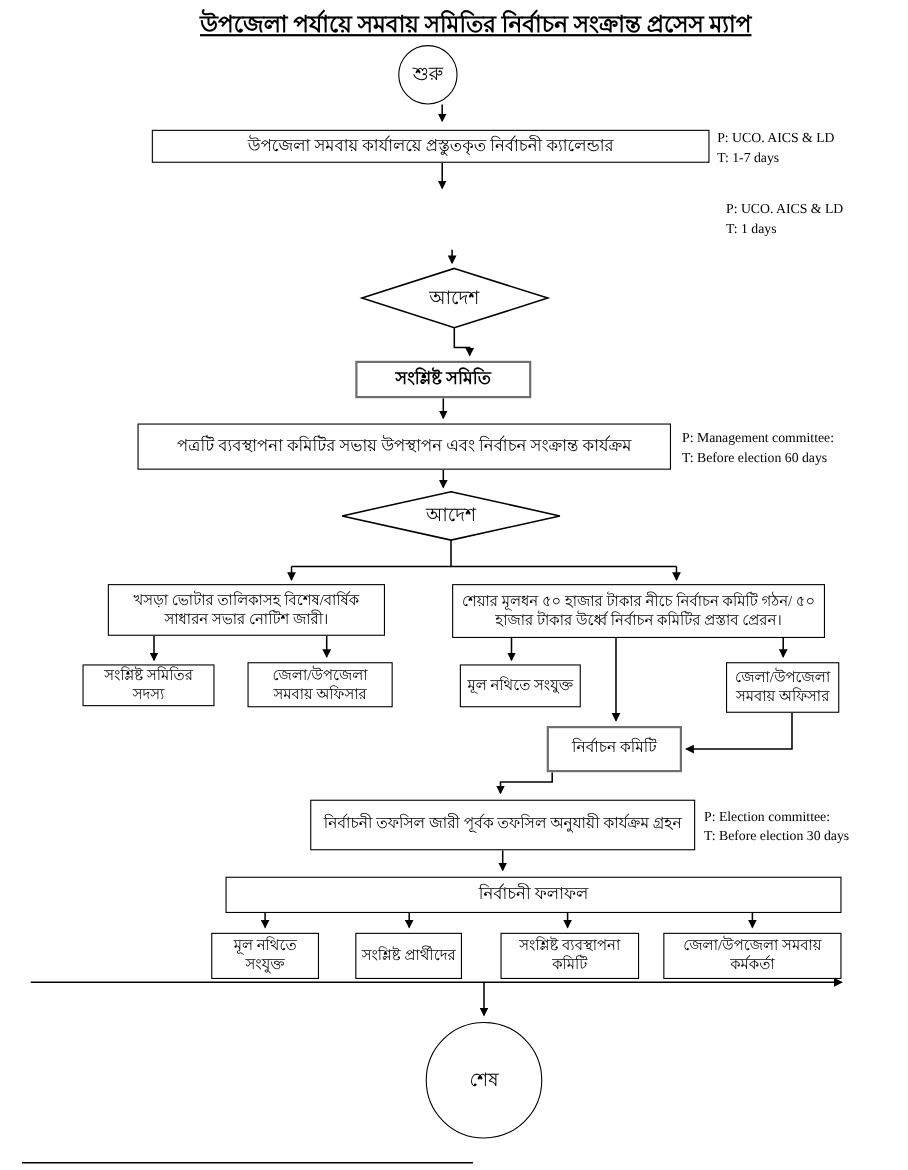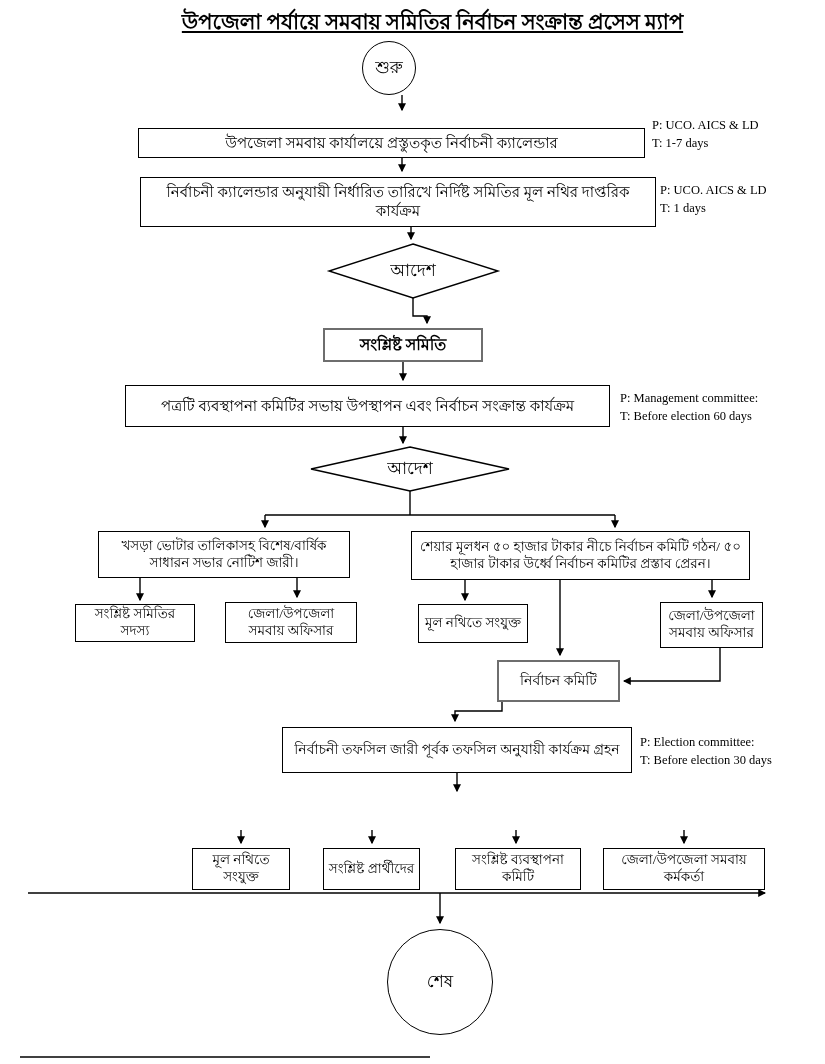--- a/index.html
+++ b/index.html
@@ -79,23 +79,22 @@
       <line x1="0" y1="1057" x2="410" y2="1057"></line>
     </g>
 
     <polygon fill="#ffffff" stroke="#000" stroke-width="1.4" points="393,244 478,271 393,298 309,271"></polygon>
     <polygon fill="#ffffff" stroke="#000" stroke-width="1.4" points="390,447 489,469 390,491 291,469"></polygon>
   </svg>
 
   <div class="circle" style="left:342px;top:41px;width:54px;height:54px;">শুরু</div>
   <div class="circle" style="left:367px;top:929px;width:106px;height:106px;">শেষ</div>
 
-  <div class="node" style="left:118px;top:128px;width:507px;height:30px;font-family:Liberation Serif, serif;">উপজেলা সমবায় কার্যালয়ে প্রস্তুতকৃত নির্বাচনী ক্যালেন্ডার</div>
+  <div class="node" style="left:118px;top:118px;width:507px;height:30px;font-family:Liberation Serif, serif;">উপজেলা সমবায় কার্যালয়ে প্রস্তুতকৃত নির্বাচনী ক্যালেন্ডার</div>
 
-  <div class="node" style="left:120px;top:177px;width:516px;height:50px;">নির্বাচনী ক্যালেন্ডার অনুযায়ী নির্ধারিত তারিখে নির্দিষ্ট সমিতির মূল নথির দাপ্তরিক কার্যক্রম</div>
 
   <div class="dlabel" style="left:309px;top:244px;width:168px;height:54px;">আদেশ</div>
 
   <div class="node graybox" style="left:303px;top:328px;width:160px;height:34px;font-size:16px;">সংশ্লিষ্ট সমিতি</div>
 
   <div class="node" style="left:105px;top:385px;width:485px;height:42px;">পত্রটি ব্যবস্থাপনা কমিটির সভায় উপস্থাপন এবং নির্বাচন সংক্রান্ত কার্যক্রম</div>
 
   <div class="dlabel" style="left:291px;top:447px;width:198px;height:44px;">আদেশ</div>
 
   <div class="node small" style="left:78px;top:531px;width:252px;height:47px;">খসড়া ভোটার তালিকাসহ বিশেষ/বার্ষিক সাধারন সভার নোটিশ জারী।</div>
@@ -107,20 +106,21 @@
   <div class="node small" style="left:205px;top:602px;width:132px;height:41px;">জেলা/উপজেলা সমবায় অফিসার</div>
 
   <div class="node small" style="left:398px;top:604px;width:110px;height:39px;">মূল নথিতে সংযুক্ত</div>
 
   <div class="node small" style="left:640px;top:602px;width:103px;height:46px;">জেলা/উপজেলা সমবায় অফিসার</div>
 
   <div class="node graybox" style="left:477px;top:660px;width:123px;height:42px;font-size:14px;font-weight:normal;">নির্বাচন কমিটি</div>
 
   <div class="node" style="left:262px;top:727px;width:350px;height:46px;font-size:14px;">নির্বাচনী তফসিল জারী পূর্বক তফসিল অনুযায়ী কার্যক্রম গ্রহন</div>
 
+  <div class="node" style="left:185px;top:797px;width:560px;height:33px;">নির্বাচনী ফলাফল</div>
 
   <div class="node small" style="left:172px;top:848px;width:98px;height:42px;">মূল নথিতে সংযুক্ত</div>
   <div class="node small" style="left:303px;top:848px;width:97px;height:42px;">সংশ্লিষ্ট প্রার্থীদের</div>
   <div class="node small" style="left:435px;top:848px;width:126px;height:42px;">সংশ্লিষ্ট ব্যবস্থাপনা কমিটি</div>
   <div class="node small" style="left:583px;top:848px;width:162px;height:42px;">জেলা/উপজেলা সমবায় কর্মকর্তা</div>
 
   <div class="ann" style="left:632px;top:116px;">
     <div>P: UCO. AICS &amp; LD</div>
     <div>T: 1-7 days</div>
   </div>

